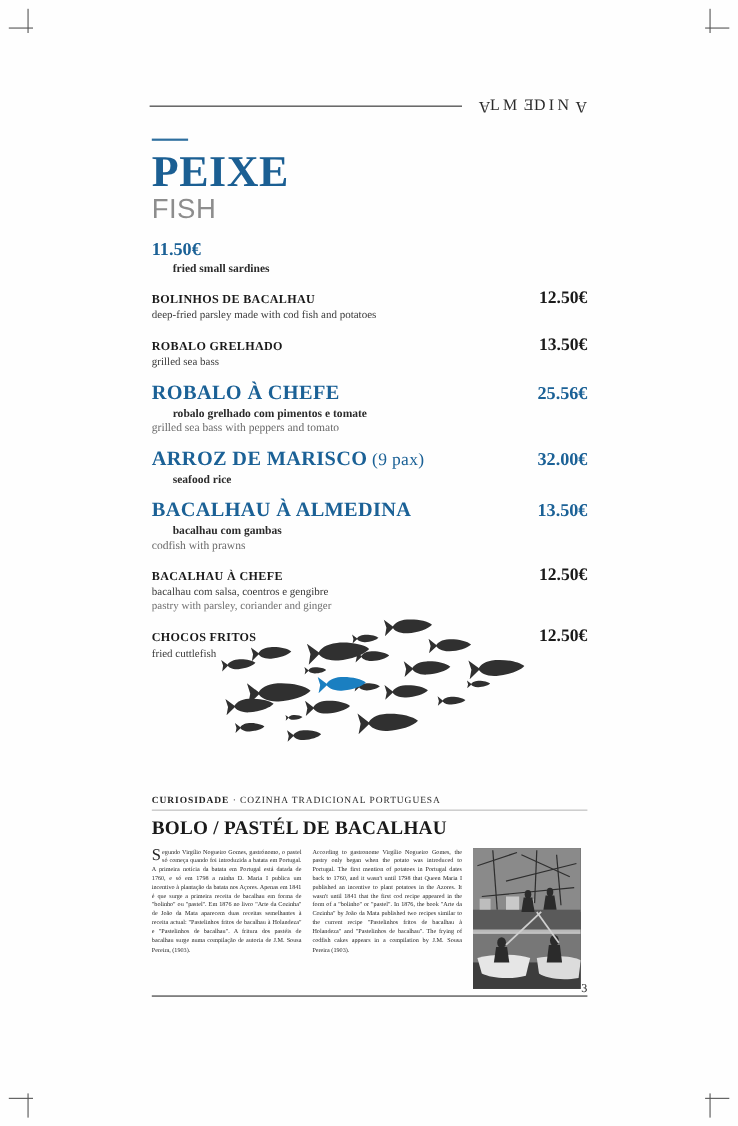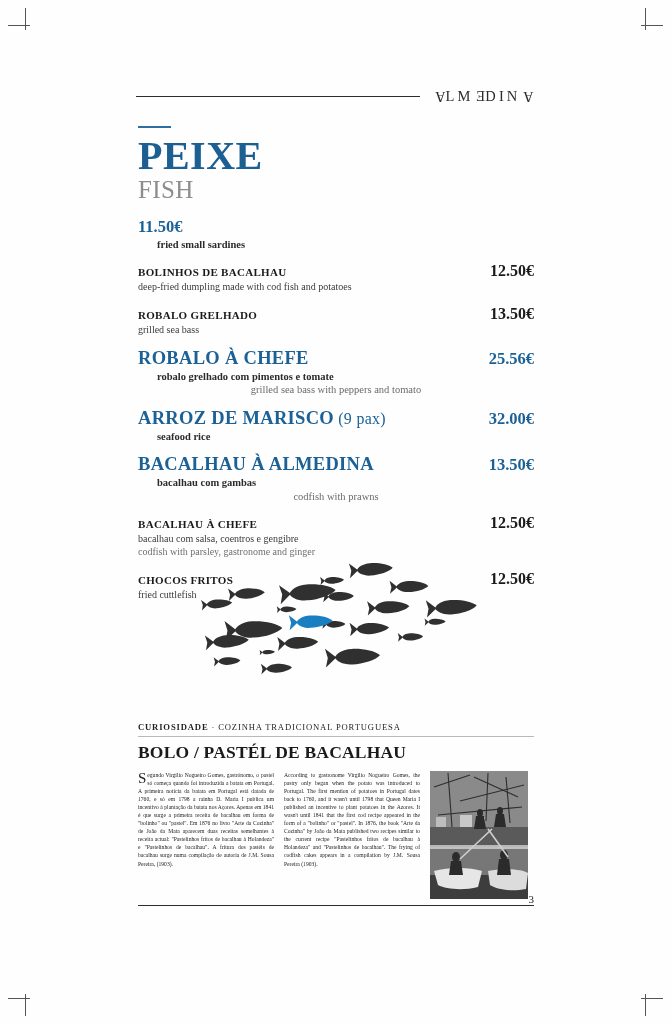--- a/index.html
+++ b/index.html
@@ -76,21 +76,21 @@
   }
   .title-main {
     font-family: "Liberation Serif", serif;
     font-weight: 700;
     font-size: 40px;
     line-height: 0.95;
     color: #1b5f93;
     letter-spacing: 0.5px;
   }
   .title-sub {
-    font-family: Liberation Serif, serif;
+    font-family: Liberation Sans, sans-serif;
     font-size: 25px;
     line-height: 1.05;
     color: #8d8d8d;
     letter-spacing: 0.4px;
     margin-top: 2px;
   }
 
   
   .menu {
     position: absolute;
@@ -136,21 +136,21 @@
     margin-top: 1px;
     line-height: 1.28;
   }
   .desc-en {
     font-family: "Liberation Serif", serif;
     font-size: 10px;
     color: #6f6f6f;
     line-height: 1.28;
     margin-top: 0px;
   }
-  .menu-item.hl .desc-en { color: #6a6a6a; font-size: 10.5px; text-align: center; }
+  .menu-item.hl .desc-en { color: #6a6a6a; font-size: 10.5px; }
 
   
   .fish-art {
     position: absolute;
     left: 196px;
     top: 556px;
     width: 338px;
     height: 128px;
     pointer-events: none;
   }
@@ -264,21 +264,21 @@
         <div class="item-row">
           <div class="item-price">11.50€</div>
         </div>
         <div class="desc-pt">fried small sardines</div>
       </div>
       <div class="menu-item pl">
         <div class="item-row">
           <div class="item-name">BOLINHOS DE BACALHAU</div>
           <div class="item-price">12.50€</div>
         </div>
-        <div class="desc-pt">deep-fried dumpling made with cod fish and potatoes</div>
+        <div class="desc-pt">deep-fried parsley made with cod fish and potatoes</div>
       </div>
       <div class="menu-item pl">
         <div class="item-row">
           <div class="item-name">ROBALO GRELHADO</div>
           <div class="item-price">13.50€</div>
         </div>
         <div class="desc-pt">grilled sea bass</div>
       </div>
       <div class="menu-item hl">
         <div class="item-row">
@@ -302,21 +302,21 @@
         </div>
         <div class="desc-pt">bacalhau com gambas</div>
         <div class="desc-en">codfish with prawns</div>
       </div>
       <div class="menu-item pl">
         <div class="item-row">
           <div class="item-name">BACALHAU À CHEFE</div>
           <div class="item-price">12.50€</div>
         </div>
         <div class="desc-pt">bacalhau com salsa, coentros e gengibre</div>
-        <div class="desc-en">codfish with parsley, gastronome and ginger</div>
+        <div class="desc-en">pastry with parsley, coriander and ginger</div>
       </div>
       <div class="menu-item pl">
         <div class="item-row">
           <div class="item-name">CHOCOS FRITOS</div>
           <div class="item-price">12.50€</div>
         </div>
         <div class="desc-pt">fried cuttlefish</div>
       </div>
     </div>
 

